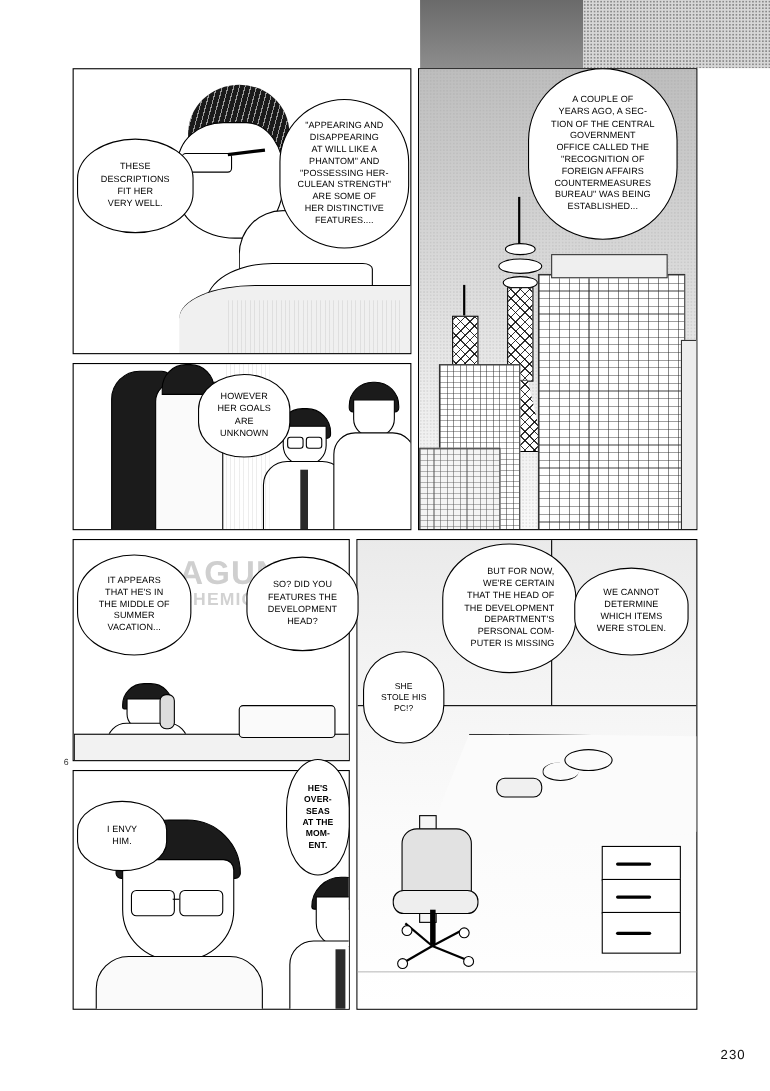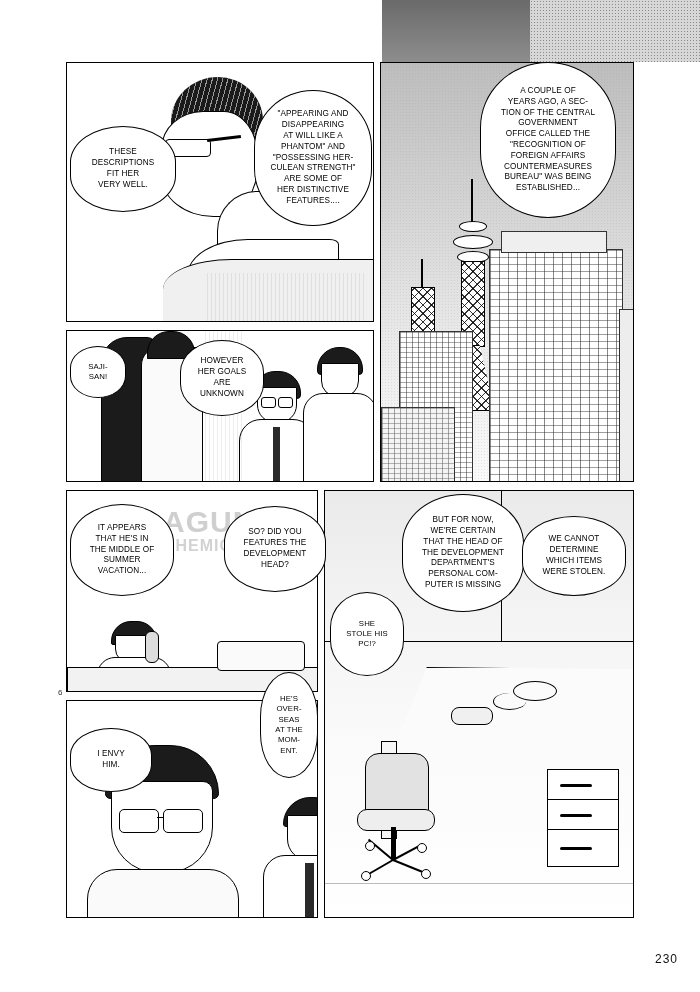--- a/index.html
+++ b/index.html
@@ -468,24 +468,20 @@
 TION OF THE CENTRAL
 GOVERNMENT
 OFFICE CALLED THE
 "RECOGNITION OF
 FOREIGN AFFAIRS
 COUNTERMEASURES
 BUREAU" WAS BEING
 ESTABLISHED...</span>
   </div>
 
-  <div class="balloon small" style="left:70px; top:346px; width:56px; height:52px;">
-    <span class="txt">SAJI-
-SAN!</span>
-  </div>
   <div class="balloon" style="left:180px; top:340px; width:84px; height:76px;">
     <span class="txt">HOWEVER
 HER GOALS
 ARE
 UNKNOWN</span>
   </div>
 
   <div class="balloon" style="left:70px; top:504px; width:104px; height:92px;">
     <span class="txt">IT APPEARS
 THAT HE'S IN
@@ -493,21 +489,21 @@
 SUMMER
 VACATION...</span>
   </div>
   <div class="balloon" style="left:224px; top:506px; width:102px; height:86px;">
     <span class="txt">SO? DID YOU
 FEATURES THE
 DEVELOPMENT
 HEAD?</span>
   </div>
 
-  <div class="balloon" style="left:402px; top:494px; width:122px; height:118px;">
+  <div class="balloon" style="left:402px; top:494px; width:122px; height:118px;text-align:right;">
     <span class="txt">BUT FOR NOW,
 WE'RE CERTAIN
 THAT THE HEAD OF
 THE DEVELOPMENT
 DEPARTMENT'S
 PERSONAL COM-
 PUTER IS MISSING</span>
   </div>
   <div class="balloon" style="left:522px; top:516px; width:104px; height:80px;">
     <span class="txt">WE CANNOT
@@ -518,21 +514,21 @@
   <div class="balloon" style="left:70px; top:728px; width:82px; height:64px;">
     <span class="txt">I ENVY
 HIM.</span>
   </div>
 
   <div class="balloon small" style="left:330px; top:592px; width:74px; height:84px;">
     <span class="txt">SHE
 STOLE HIS
 PC!?</span>
   </div>
-  <div class="balloon small" style="left:260px; top:672px; width:58px; height:106px;">
+  <div class="balloon small" style="left:260px; top:690px; width:58px; height:106px;font-weight:bold;">
     <span class="txt">HE'S
 OVER-
 SEAS
 AT THE
 MOM-
 ENT.</span>
   </div>
 
   <div id="side-mark">6</div>
   <div id="page-number">230</div>

